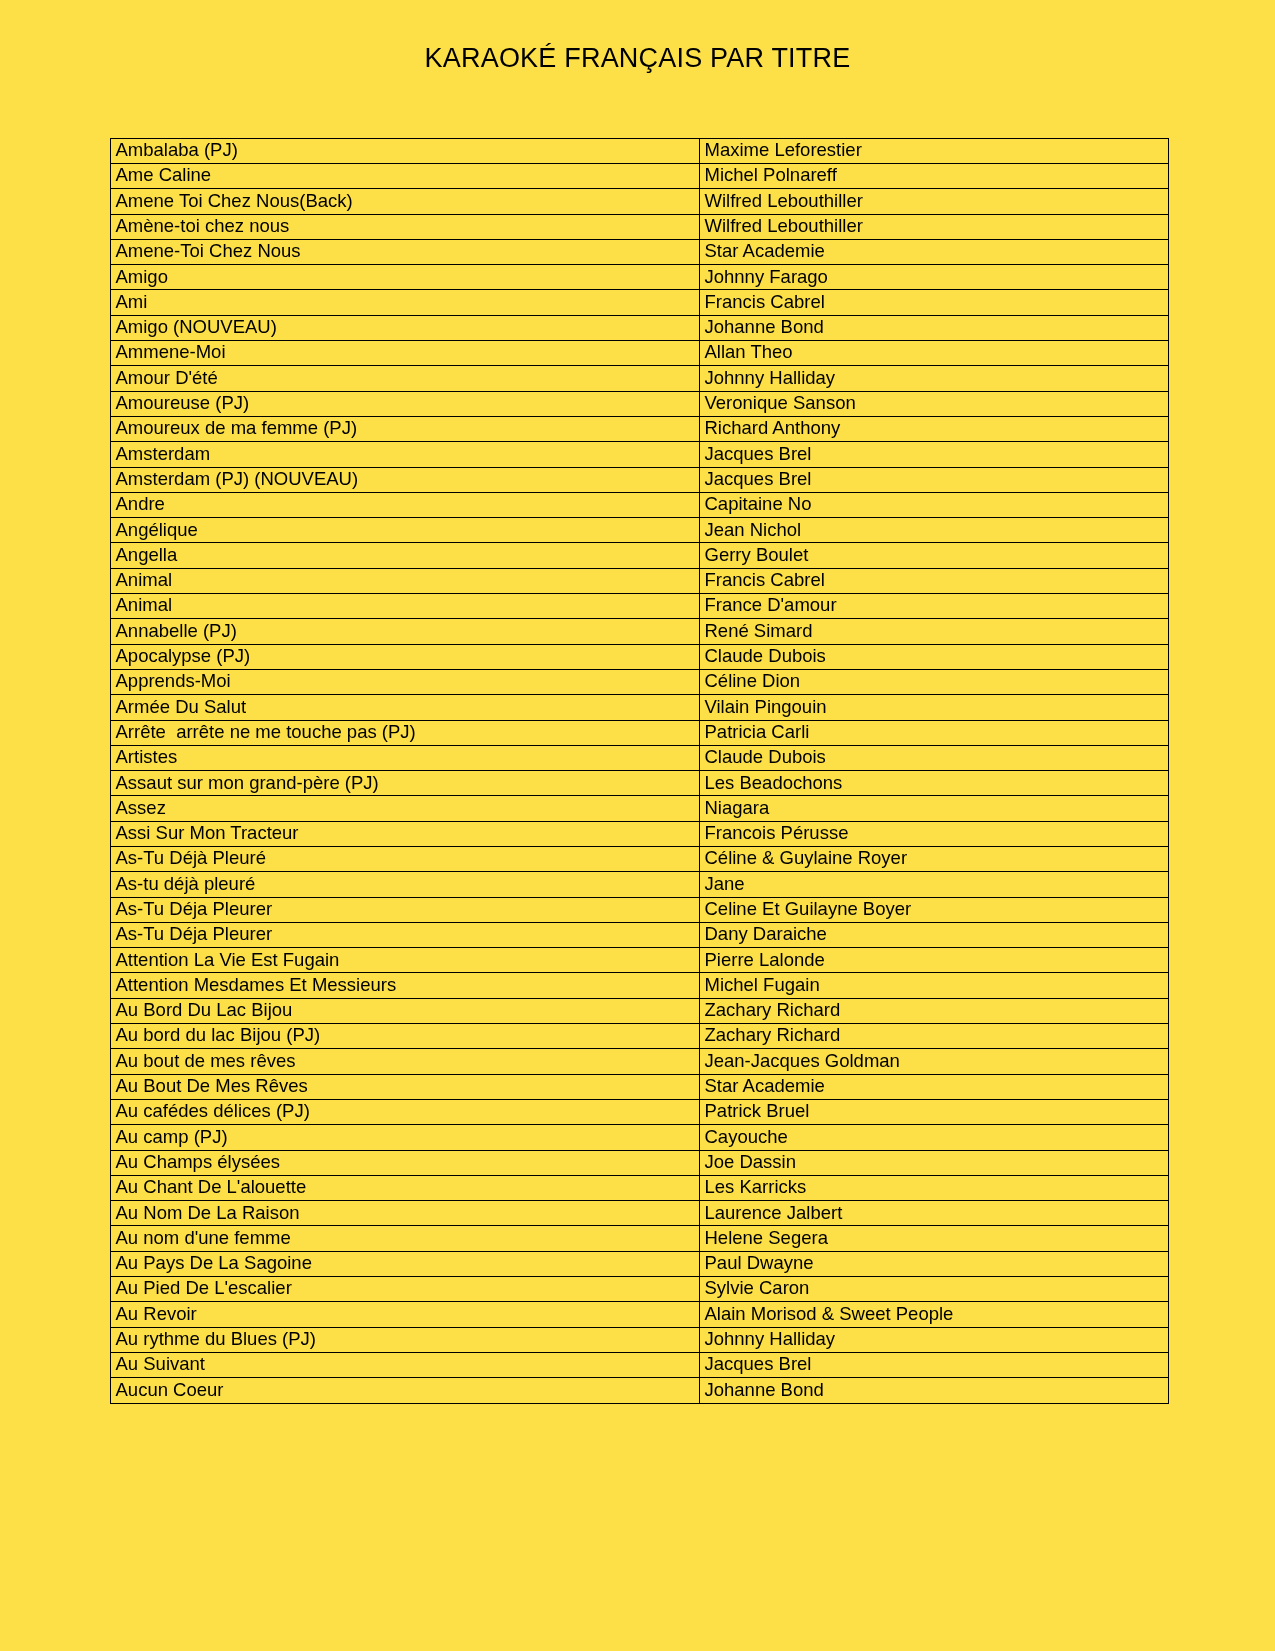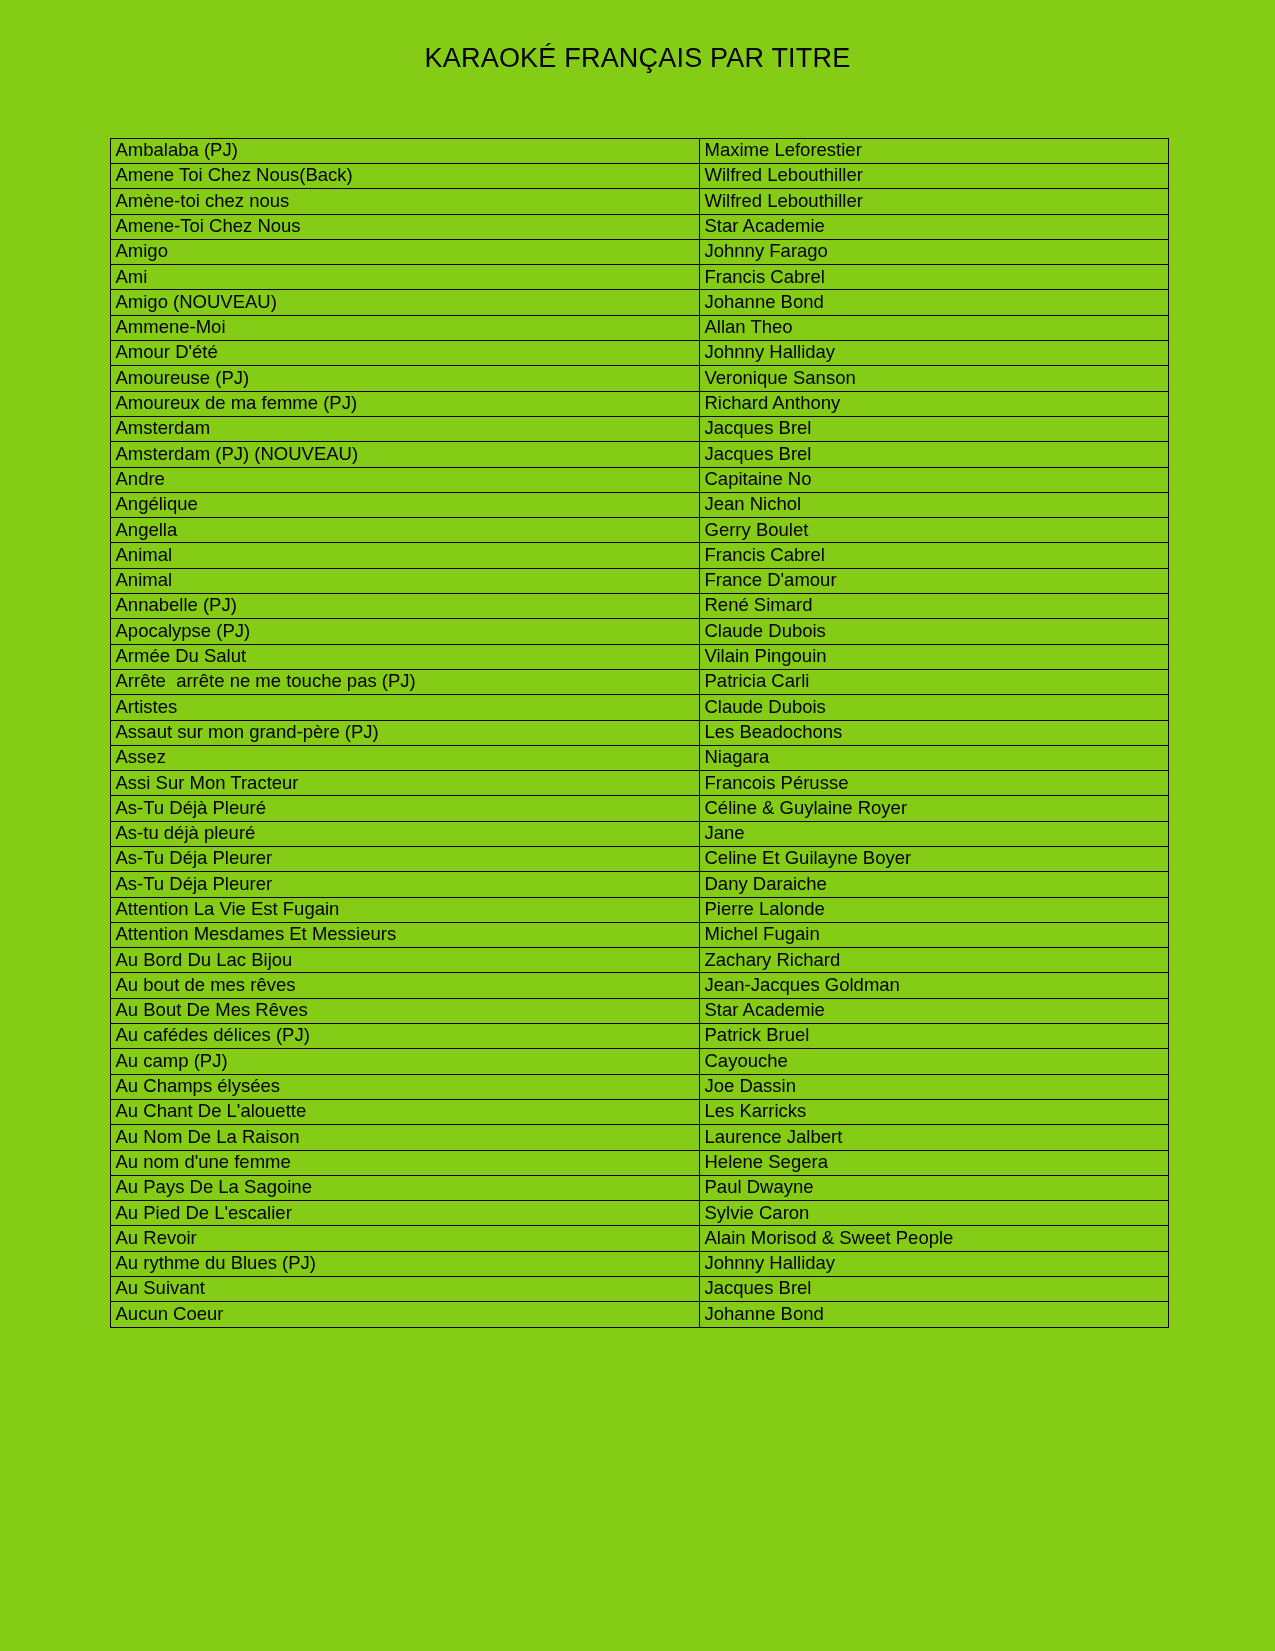--- a/index.html
+++ b/index.html
@@ -12,21 +12,21 @@
     width: 1275px;
     height: 1651px;
     font-family: "Liberation Sans", sans-serif;
     color: #000000;
     overflow: hidden;
   }
   .page {
     width: 1275px;
     height: 1651px;
     position: relative;
-    background: #84cc16;
+    background: #fde047;
     padding: 0;
   }
   .doc-title {
     text-align: center;
     font-size: 27px;
     font-weight: normal;
     letter-spacing: 0.2px;
     margin: 0;
     padding-top: 44px;
     padding-bottom: 0;
@@ -72,20 +72,24 @@
       <colgroup>
         <col class="c-title">
         <col class="c-artist">
       </colgroup>
       <tbody>
           <tr>
             <td>Ambalaba (PJ)</td>
             <td>Maxime Leforestier</td>
           </tr>
           <tr>
+            <td>Ame Caline</td>
+            <td>Michel Polnareff</td>
+          </tr>
+          <tr>
             <td>Amene Toi Chez Nous(Back)</td>
             <td>Wilfred Lebouthiller</td>
           </tr>
           <tr>
             <td>Amène-toi chez nous</td>
             <td>Wilfred Lebouthiller</td>
           </tr>
           <tr>
             <td>Amene-Toi Chez Nous</td>
             <td>Star Academie</td>
@@ -148,20 +152,24 @@
           </tr>
           <tr>
             <td>Annabelle (PJ)</td>
             <td>René Simard</td>
           </tr>
           <tr>
             <td>Apocalypse (PJ)</td>
             <td>Claude Dubois</td>
           </tr>
           <tr>
+            <td>Apprends-Moi</td>
+            <td>Céline Dion</td>
+          </tr>
+          <tr>
             <td>Armée Du Salut</td>
             <td>Vilain Pingouin</td>
           </tr>
           <tr>
             <td>Arrête  arrête ne me touche pas (PJ)</td>
             <td>Patricia Carli</td>
           </tr>
           <tr>
             <td>Artistes</td>
             <td>Claude Dubois</td>
@@ -197,20 +205,24 @@
           <tr>
             <td>Attention La Vie Est Fugain</td>
             <td>Pierre Lalonde</td>
           </tr>
           <tr>
             <td>Attention Mesdames Et Messieurs</td>
             <td>Michel Fugain</td>
           </tr>
           <tr>
             <td>Au Bord Du Lac Bijou</td>
+            <td>Zachary Richard</td>
+          </tr>
+          <tr>
+            <td>Au bord du lac Bijou (PJ)</td>
             <td>Zachary Richard</td>
           </tr>
           <tr>
             <td>Au bout de mes rêves</td>
             <td>Jean-Jacques Goldman</td>
           </tr>
           <tr>
             <td>Au Bout De Mes Rêves</td>
             <td>Star Academie</td>
           </tr>

